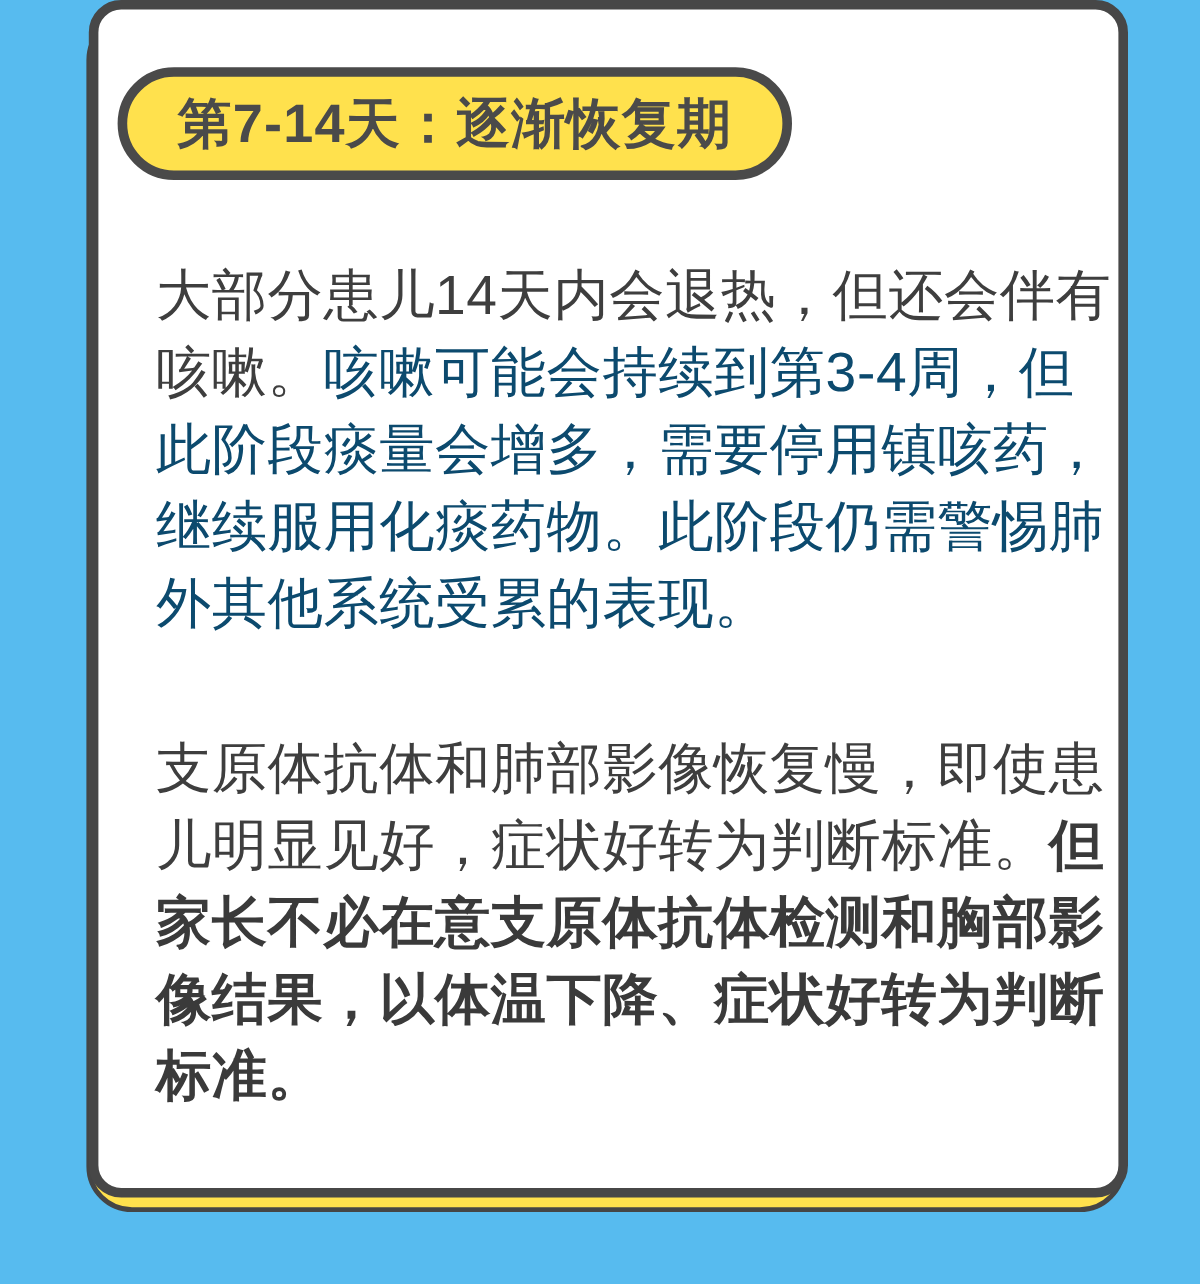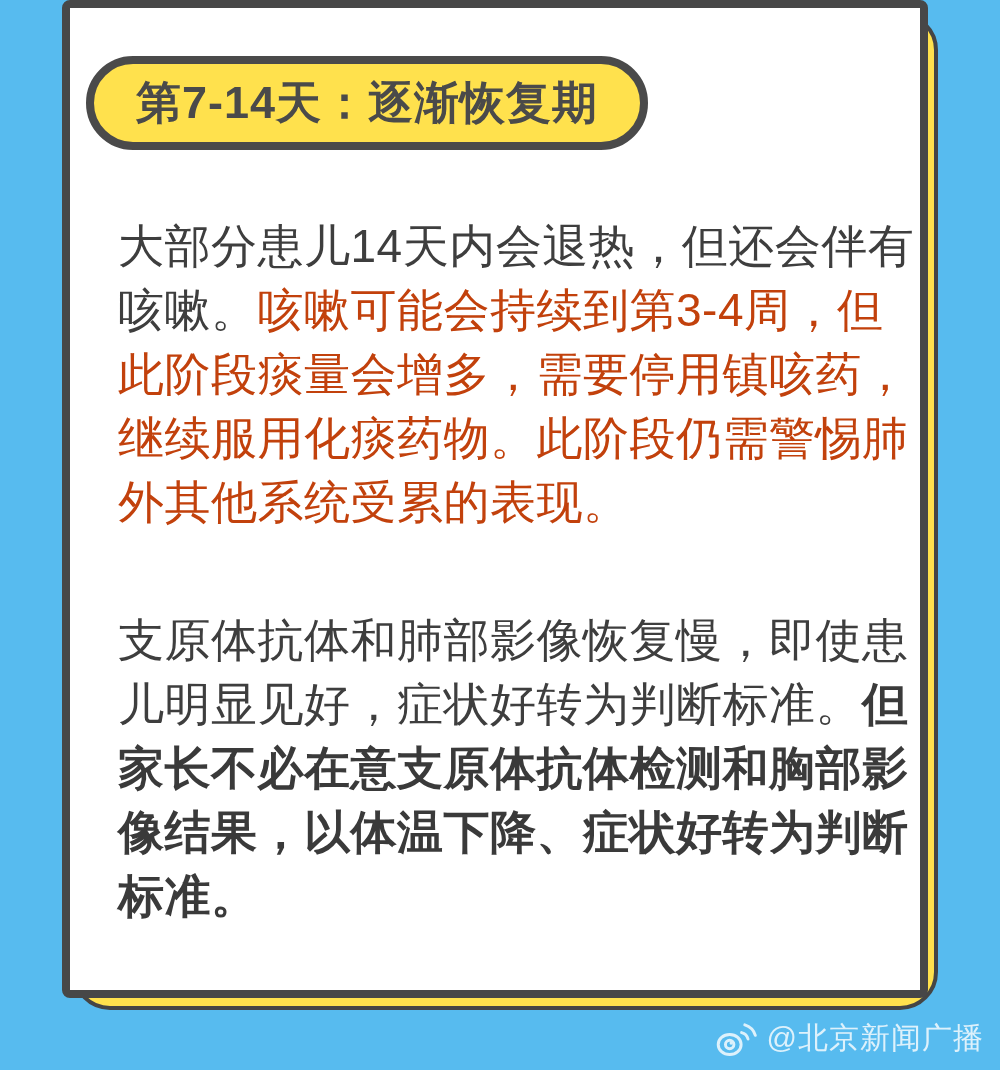--- a/index.html
+++ b/index.html
@@ -21,27 +21,27 @@
     top: 12px;
     width: 866px;
     height: 998px;
     background: #FFE14D;
     border: 4px solid #454545;
     border-radius: 38px;
   }
 
   .card {
     position: absolute;
-    left: 62px;
+    left: 74px;
     top: 0px;
     width: 866px;
     height: 998px;
     background: #FFFFFF;
     border: 8px solid #474747;
-    border-radius: 8px;
+    border-radius: 27px;
   }
 
   .badge {
     position: absolute;
     left: 16px;
     top: 48px;
     height: 94px;
     display: inline-flex;
     align-items: center;
     padding: 0 42px;
@@ -63,21 +63,21 @@
     width: 798px;
     font-size: 46px;
     line-height: 64px;
     color: #3E3E3E;
     letter-spacing: 0.5px;
   }
   .p1 { top: 206px; }
   .p2 { top: 600px; }
 
   .t-dark { color: #3E3E3E; font-weight: 500; }
-  .t-red  { color: #c2410c; font-weight: 500; }
+  .t-red  { color: #0c4a6e; font-weight: 500; }
   .t-bold { color: #3A3A3A; font-weight: 800; }
 
   .watermark {
     position: absolute;
     right: 16px;
     top: 1018px;
     display: flex;
     align-items: center;
     gap: 8px;
     opacity: 0.8;
@@ -102,26 +102,14 @@
     <div class="badge">
       <span>第7-14天：逐渐恢复期</span>
     </div>
 
     <p class="para p1"><span class="t-dark">大部分患儿14天内会退热，但还会伴有咳嗽。</span><span class="t-red">咳嗽可能会持续到第3-4周，但此阶段痰量会增多，需要停用镇咳药，继续服用化痰药物。此阶段仍需警惕肺外其他系统受累的表现。</span></p>
 
     <p class="para p2"><span class="t-dark">支原体抗体和肺部影像恢复慢，即使患儿明显见好，症状好转为判断标准。</span><span class="t-bold">但家长不必在意支原体抗体检测和胸部影像结果，以体温下降、症状好转为判断标准。</span></p>
 
   </div>
 
-  <div class="watermark">
-    <svg width="44" height="40" viewBox="0 0 48 42">
-      <g stroke="#FFFFFF" fill="none" stroke-width="3.2" stroke-linecap="round">
-        <ellipse cx="16" cy="27" rx="12.5" ry="11"></ellipse>
-        <circle cx="16" cy="27" r="4.6"></circle>
-        <path d="M29 14 a9.5 9.5 0 0 1 7 7"></path>
-        <path d="M32.5 5.5 a17 17 0 0 1 11.5 11.5"></path>
-      </g>
-      <circle cx="17.6" cy="25.4" r="1.8" fill="#FFFFFF"></circle>
-    </svg>
-    <span>@北京新闻广播</span>
-  </div>
 
 </div>
 
 </body></html>

